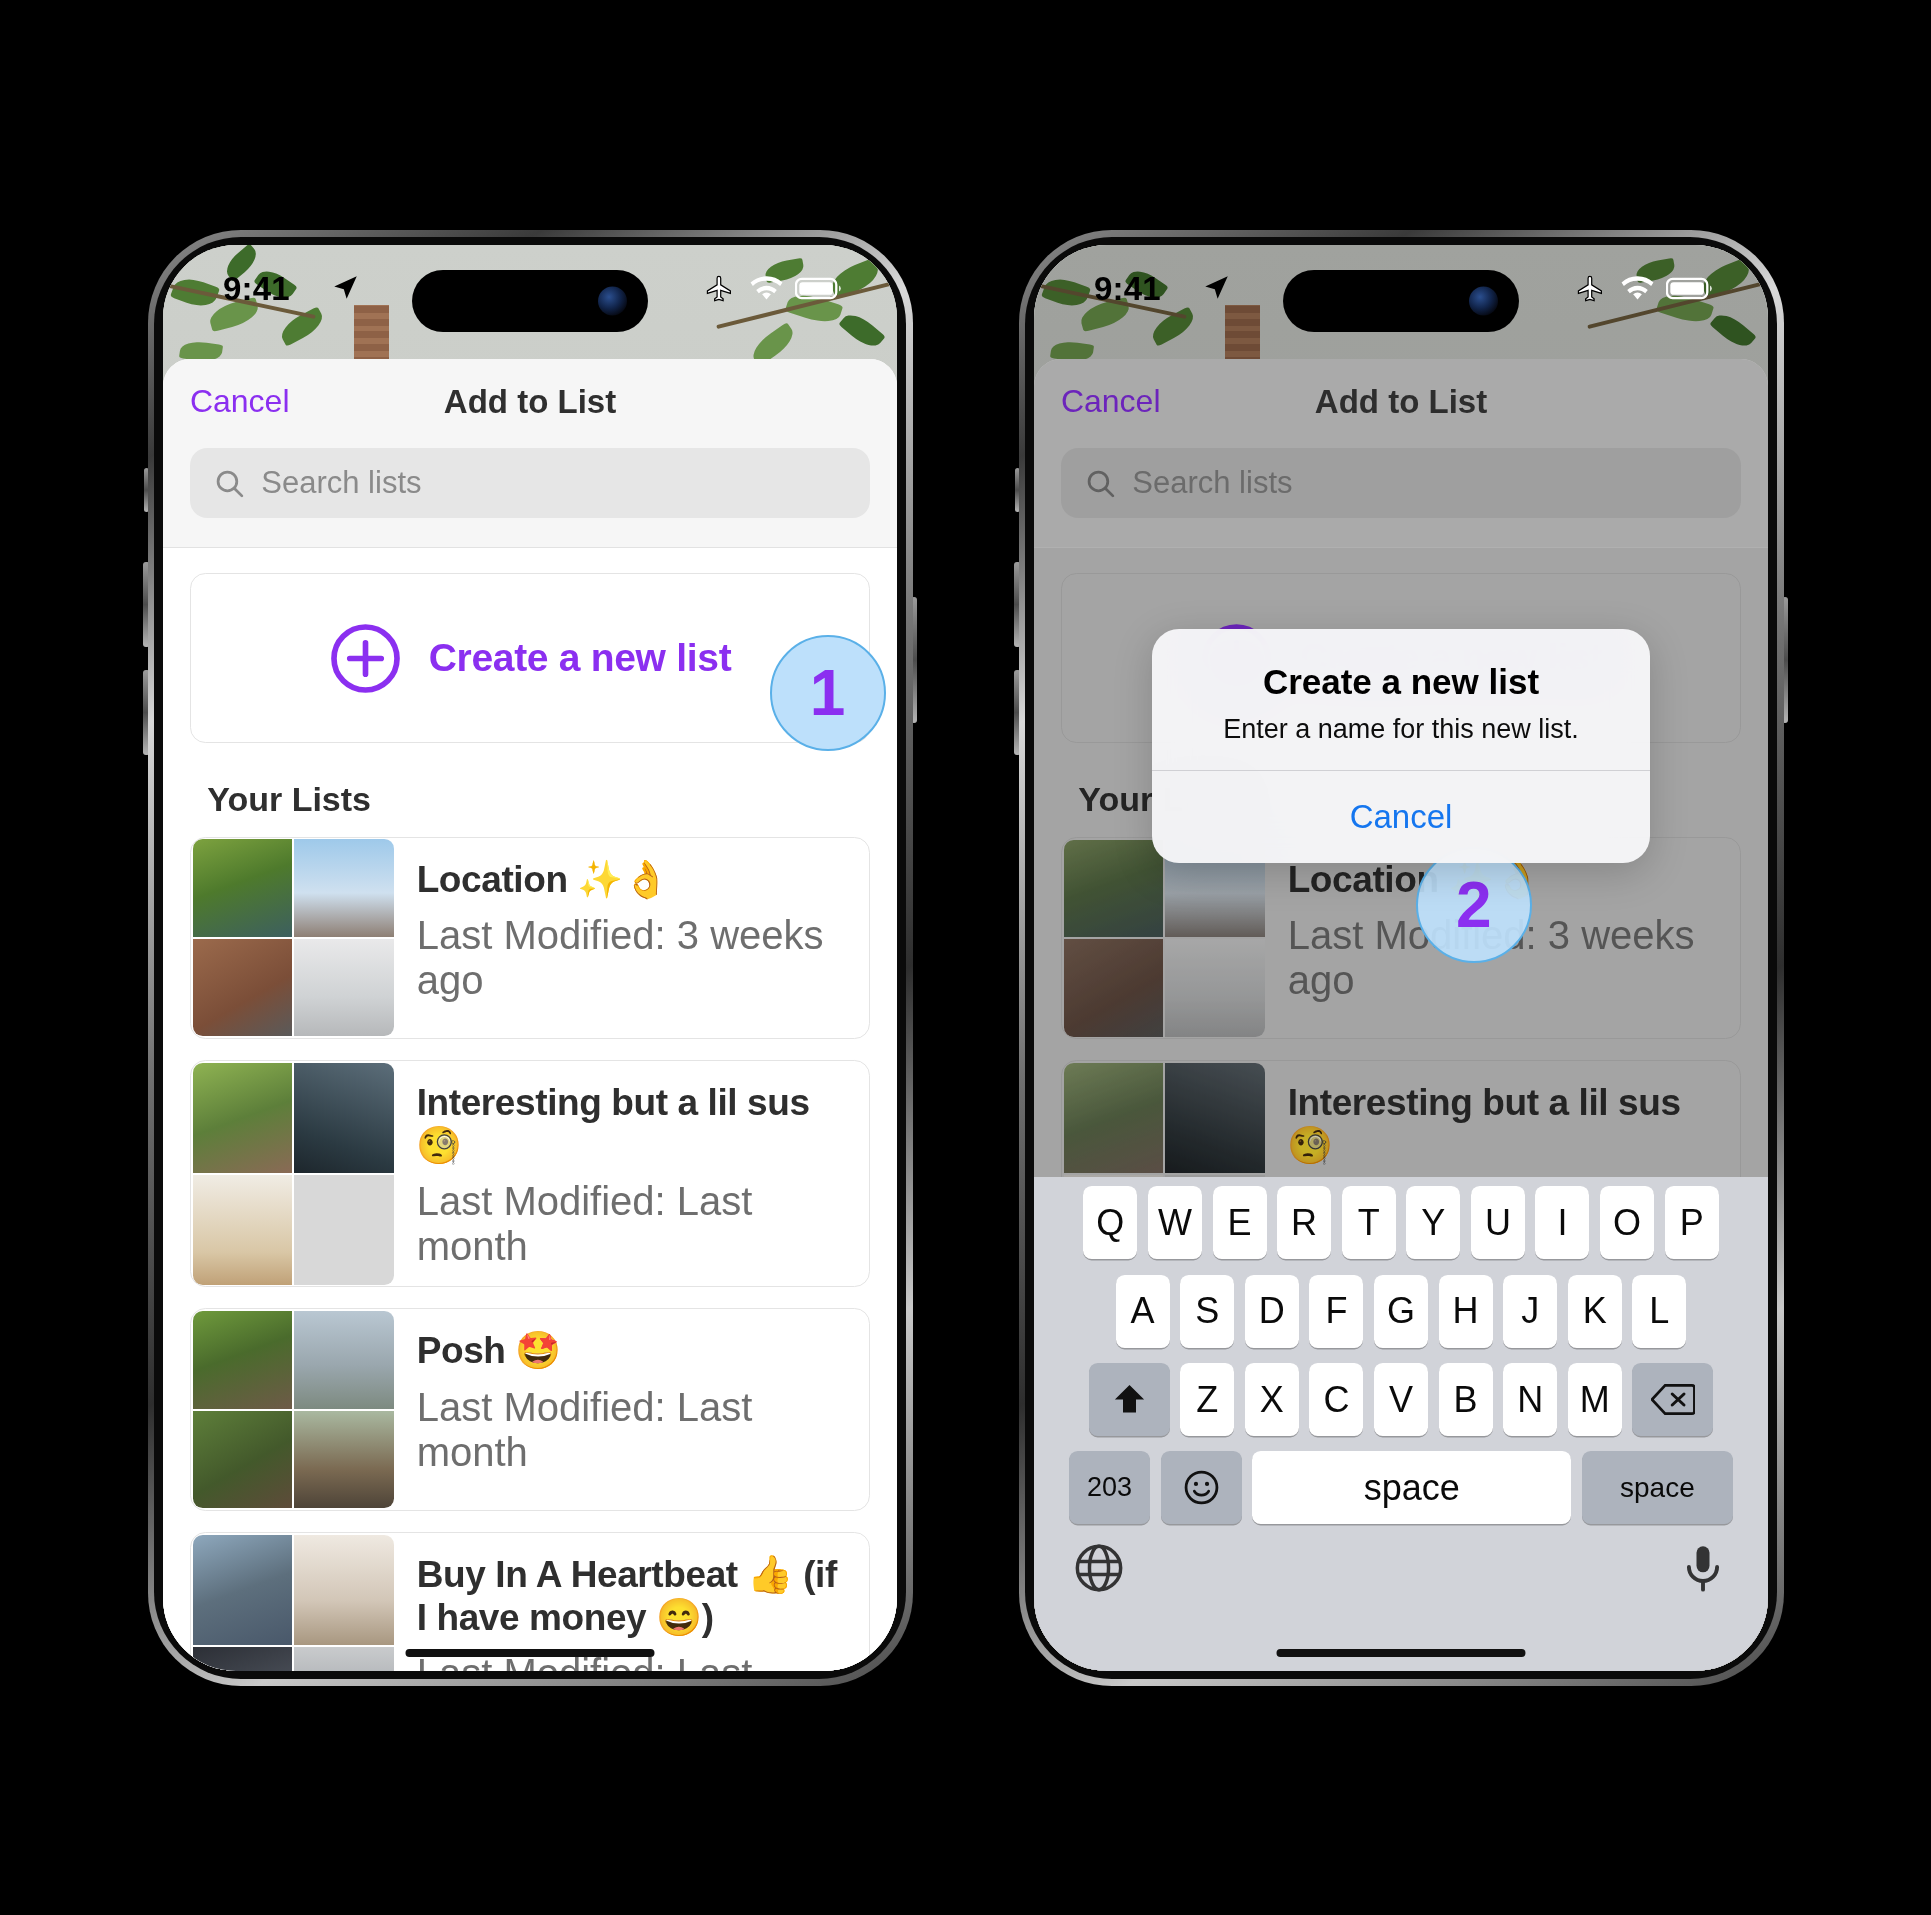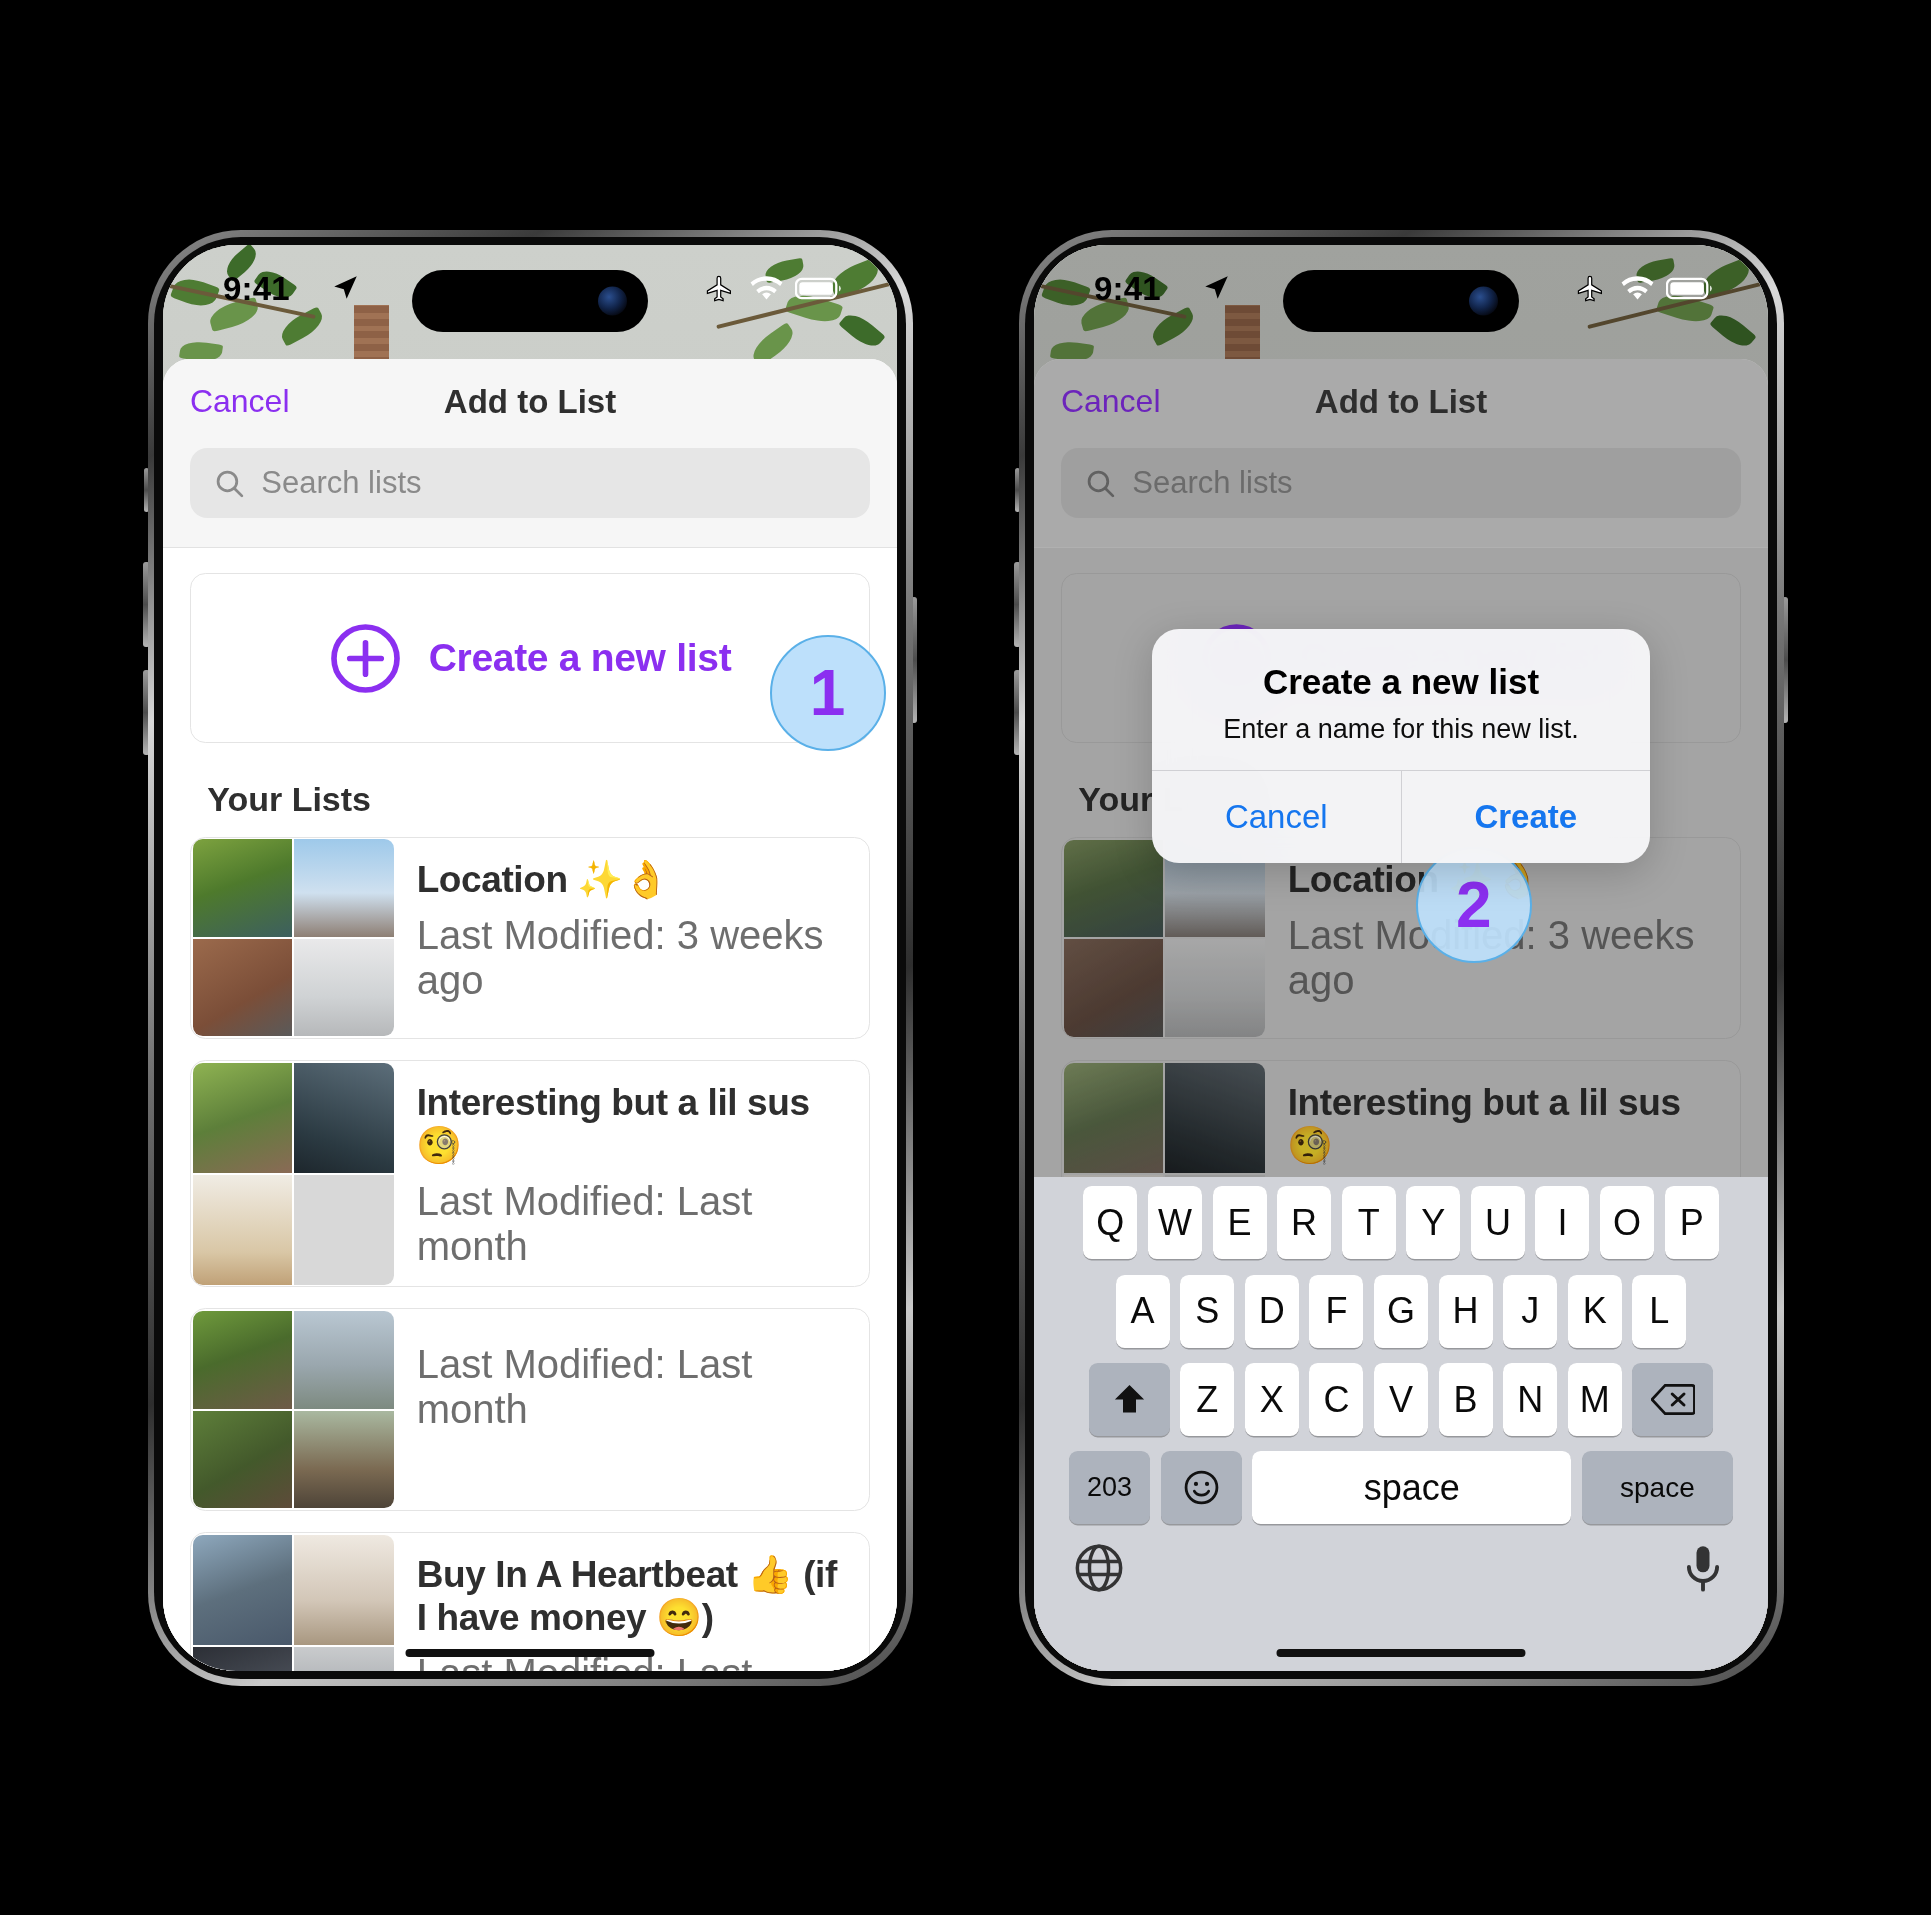--- a/index.html
+++ b/index.html
@@ -267,20 +267,21 @@
           </div>
 
           <div class="card list-card">
             <div class="thumb-grid">
               <div class="th" style="background:linear-gradient(160deg,#6f9a3c 0%,#4a6b2c 45%,#6e5a48 100%)"></div>
               <div class="th" style="background:linear-gradient(180deg,#b9c7d2 0%,#9aa7ae 55%,#7d8a80 100%)"></div>
               <div class="th" style="background:linear-gradient(150deg,#5e7f3a 0%,#43592b 55%,#5e4b3a 100%)"></div>
               <div class="th" style="background:linear-gradient(180deg,#a9b8a0 0%,#7b6a52 60%,#4e4438 100%)"></div>
             </div>
             <div class="list-text">
+              <div class="list-name">Posh 🤩</div>
               <div class="list-meta">Last Modified: Last month</div>
             </div>
           </div>
 
           <div class="card list-card">
             <div class="thumb-grid">
               <div class="th" style="background:linear-gradient(160deg,#8ea8bd 0%,#5d6f7d 50%,#49586a 100%)"></div>
               <div class="th" style="background:linear-gradient(180deg,#efe9e1 0%,#d2c6b7 60%,#a89780 100%)"></div>
               <div class="th" style="background:linear-gradient(160deg,#2c2f36 0%,#4a4f58 50%,#1b1d22 100%)"></div>
               <div class="th" style="background:linear-gradient(180deg,#c9cbcd 0%,#9ea2a6 60%,#6e7276 100%)"></div>
@@ -409,21 +410,20 @@
 
       <div class="dim"></div>
 
       <div class="alert">
         <div class="alert-body">
           <div class="alert-title">Create a new list</div>
           <div class="alert-msg">Enter a name for this new list.</div>
         </div>
         <div class="alert-actions">
           <div class="alert-btn">Cancel</div>
-          <div class="alert-btn b2">Create</div>
         </div>
       </div>
 
       <div class="badge badge-2">2</div>
 
       <div class="keyboard">
         <div class="krow r1">
           <div class="key">Q</div>
           <div class="key">W</div>
           <div class="key">E</div>

